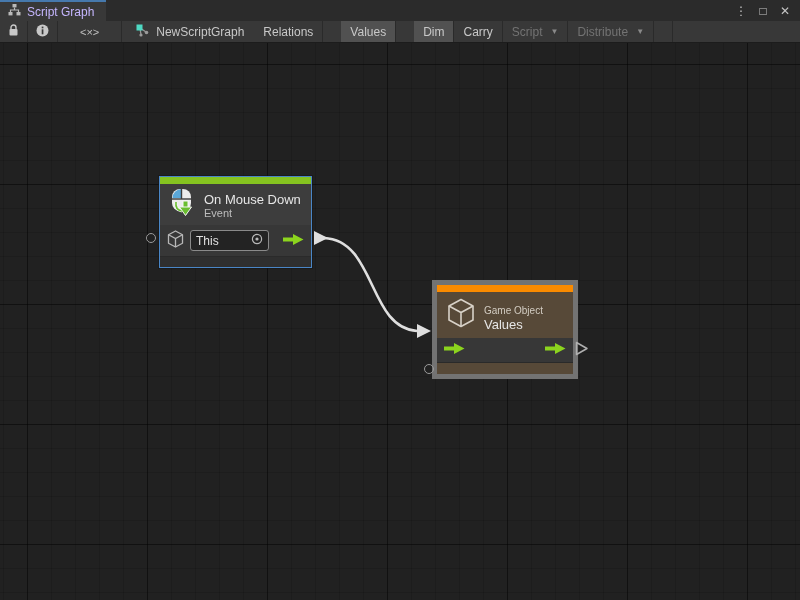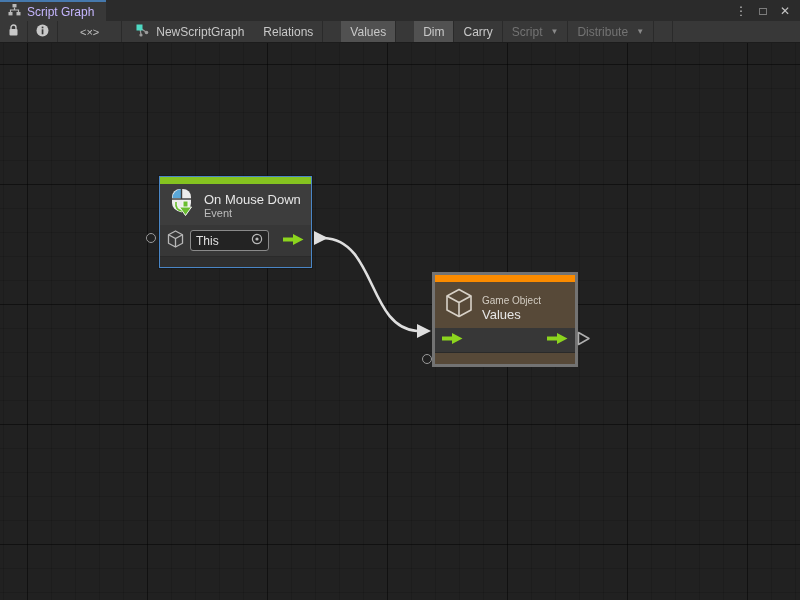--- a/index.html
+++ b/index.html
@@ -75,22 +75,22 @@
     pointer-events:none; z-index:1;
   }
   
   .node { position:absolute; z-index:2; }
   .node-event {
     left:159px; top:176px; width:153px;
     border:1px solid #4a86c6; background:#373737;
     box-shadow:0 0 0 1px #14141480;
   }
   .node-destroy {
-    left:432px; top:272px; width:146px;
-    border:3px solid #737373; background:#737373;
+    left:432px; top:280px; width:146px;
+    border:5px solid #737373; background:#737373;
   }
   .accent { height:7px; }
   .node-header {
     display:flex; align-items:flex-end; gap:9px; padding:5px 10px;
     background:#3d3d3d;
   }
   .node-destroy .node-header { background:#574938; padding:6px 10px; }
   .nh-title { font-size:13px; color:#e6e6e6; line-height:15px; }
   .nh-sub   { font-size:11px; color:#bdbdbd; line-height:13px; }
   .nh-cat   { font-size:10px; color:#d2ccc2; line-height:12px; }

